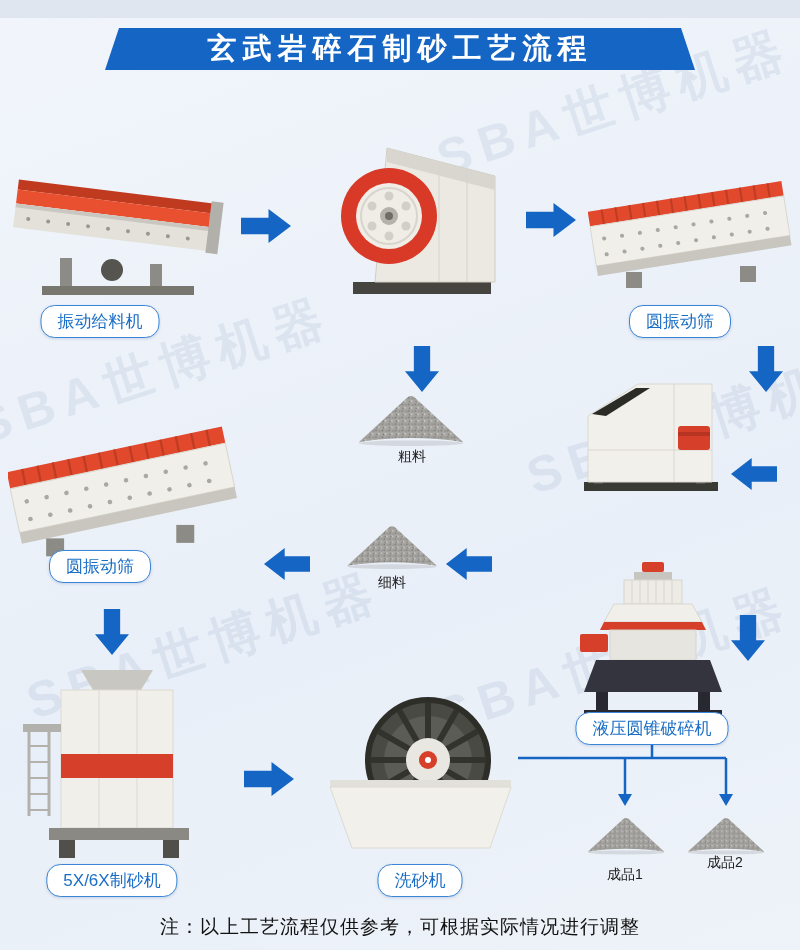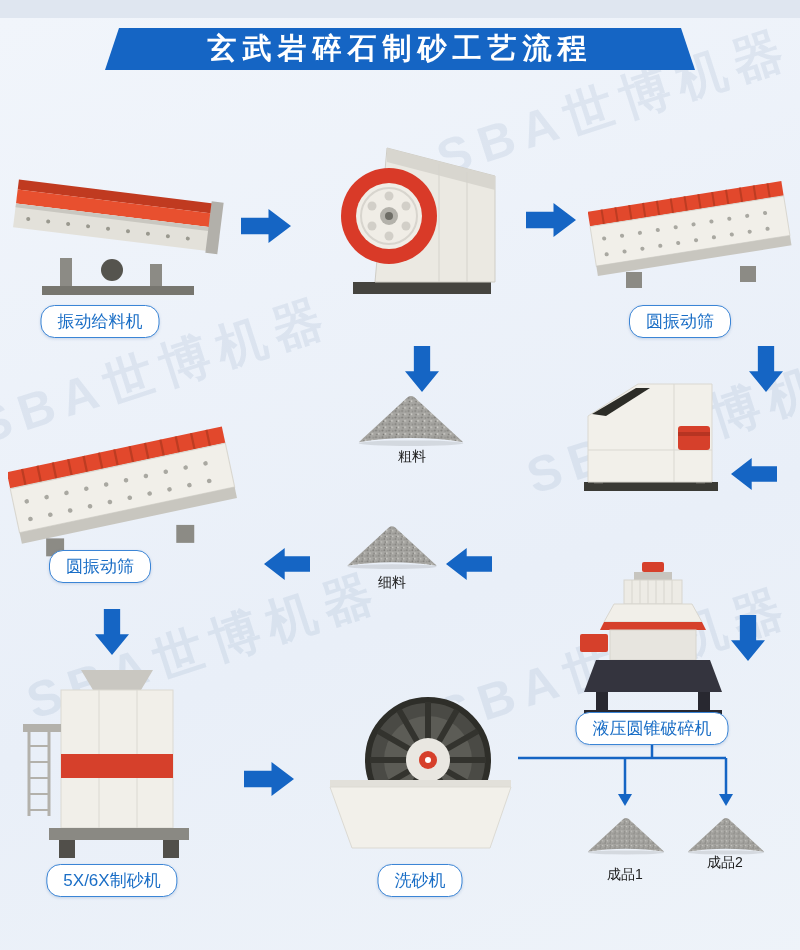--- a/index.html
+++ b/index.html
@@ -213,17 +213,18 @@
   <div class="node-label" style="left:100px;top:532px">圆振动筛</div>
   <div class="node-label" style="left:652px;top:694px">液压圆锥破碎机</div>
   <div class="node-label" style="left:112px;top:846px">5X/6X制砂机</div>
   <div class="node-label" style="left:420px;top:846px">洗砂机</div>
 
   <div class="txt-label" style="left:412px;top:430px">粗料</div>
   <div class="txt-label" style="left:392px;top:556px">细料</div>
   <div class="txt-label" style="left:625px;top:848px">成品1</div>
   <div class="txt-label" style="left:725px;top:836px">成品2</div>
 
+  <div class="note">注：以上工艺流程仅供参考，可根据实际情况进行调整</div>
 
 </div>
 
 
 
 
 </body></html>

